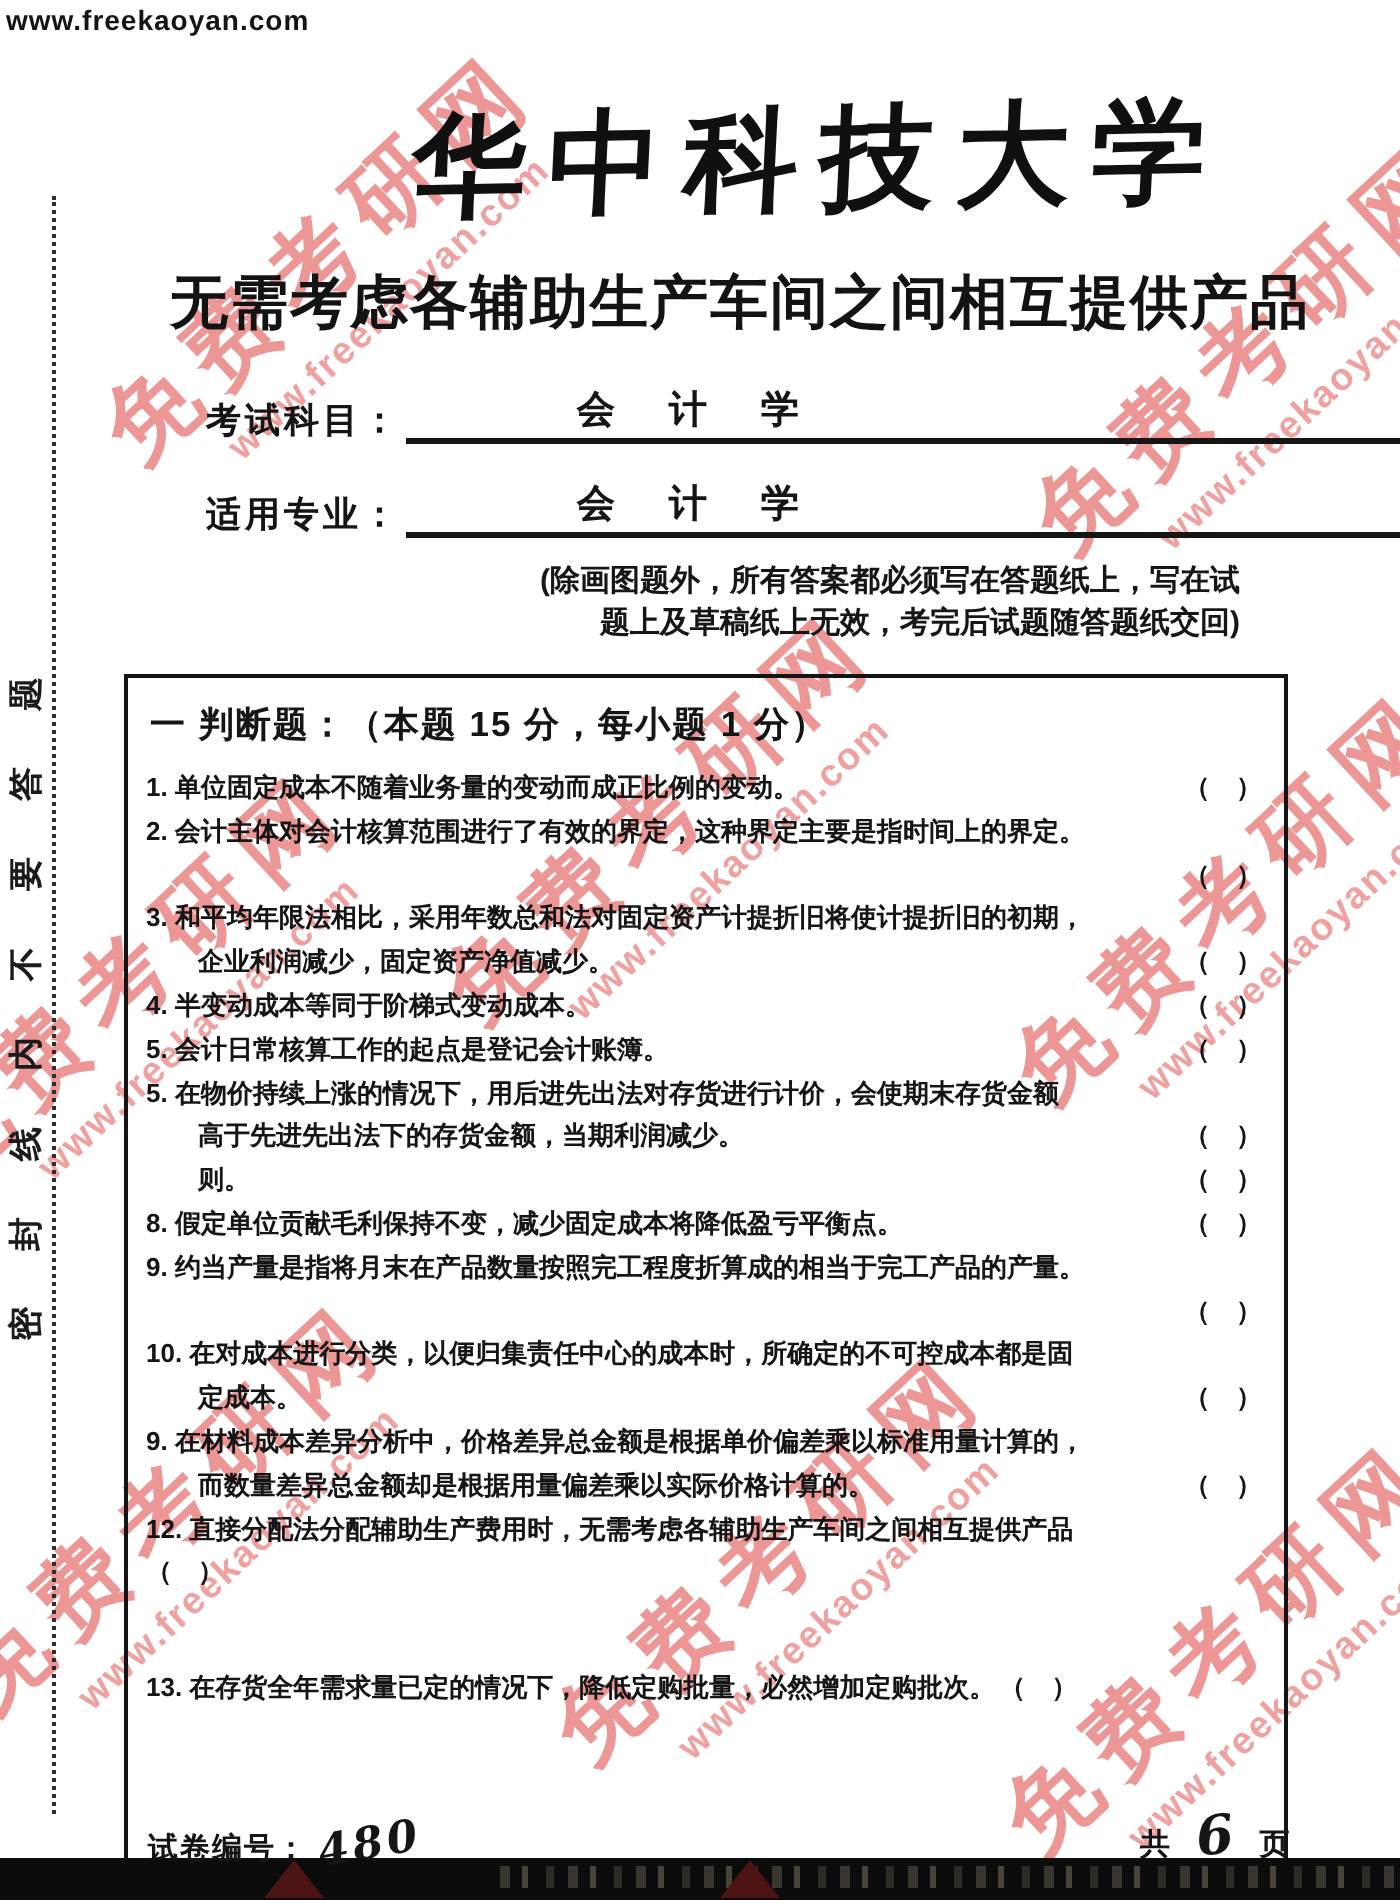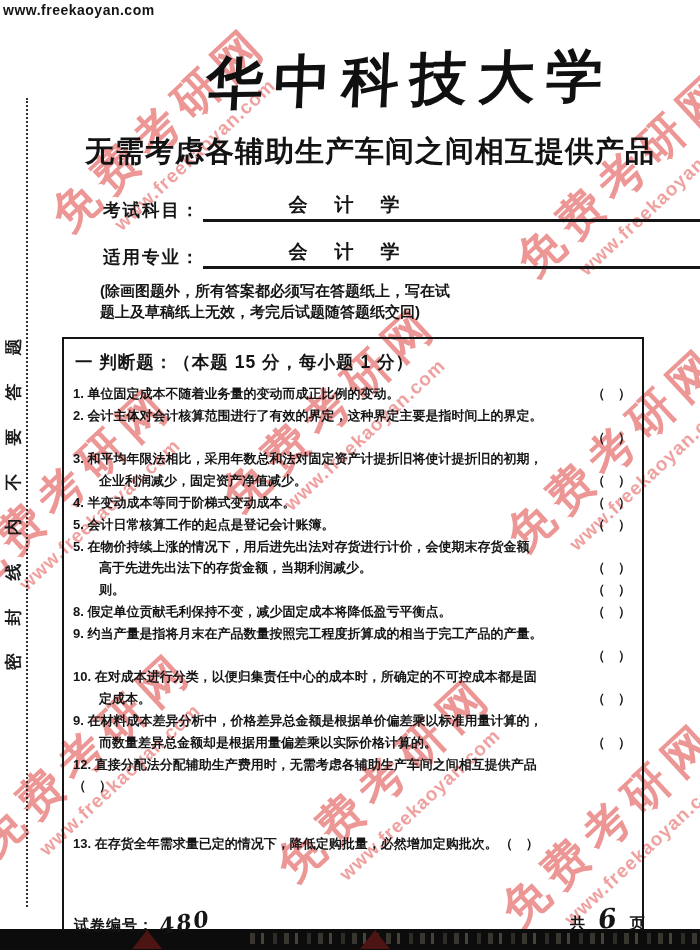--- a/index.html
+++ b/index.html
@@ -37,21 +37,21 @@
   .field{position:absolute;left:103px;z-index:2;white-space:nowrap;}
   .field-subject{top:192px;}
   .field-major{top:239px;}
   .field-label{font-size:17.5px;font-weight:bold;letter-spacing:2px;vertical-align:bottom;}
   .field-line{
     display:inline-block;width:438px;border-bottom:3px solid #151515;
     font-size:19px;font-weight:bold;padding:0 0 1px 86px;margin-left:2px;
     vertical-align:bottom;letter-spacing:4px;
   }
   .note{
-    position:absolute;left:100px;top:280px;width:520px;z-index:2;text-align:left;
+    position:absolute;left:100px;top:280px;width:520px;z-index:2;text-align:right;
     font-size:15px;font-weight:bold;line-height:21px;color:#161616;
   }
   
   .qbox{
     position:absolute;left:62px;top:337px;width:582px;height:688px;z-index:2;
     border:2.5px solid #141414;box-sizing:border-box;padding:6px 8px 0 9px;
     background:transparent;overflow:hidden;
   }
   .q-section-title{font-size:17.5px;font-weight:bold;letter-spacing:1px;margin:5px 0 9px 2px;white-space:nowrap;}
   .q-line{display:flex;justify-content:space-between;align-items:baseline;font-size:13px;font-weight:bold;line-height:21.8px;white-space:nowrap;}

